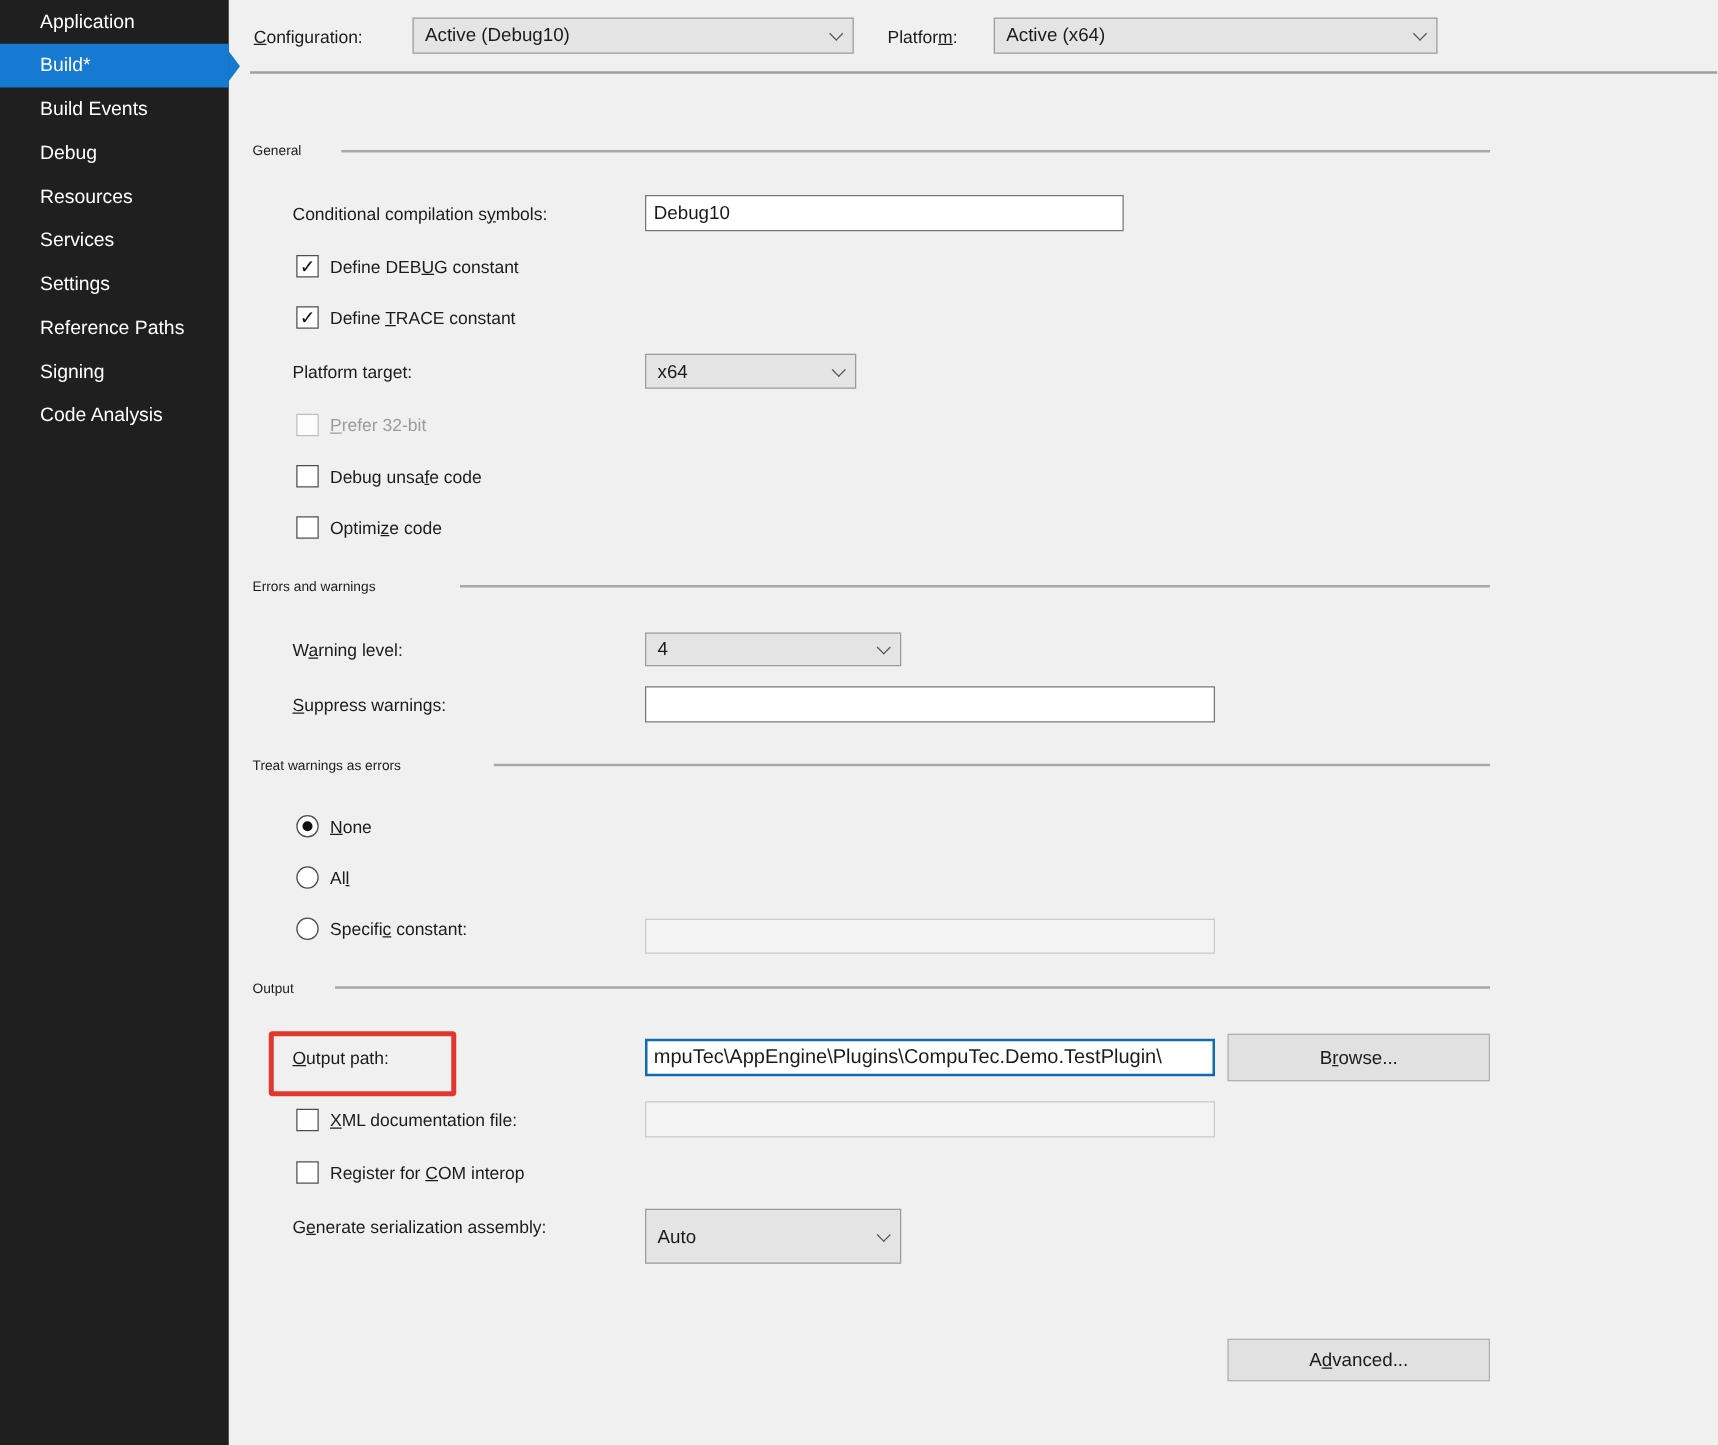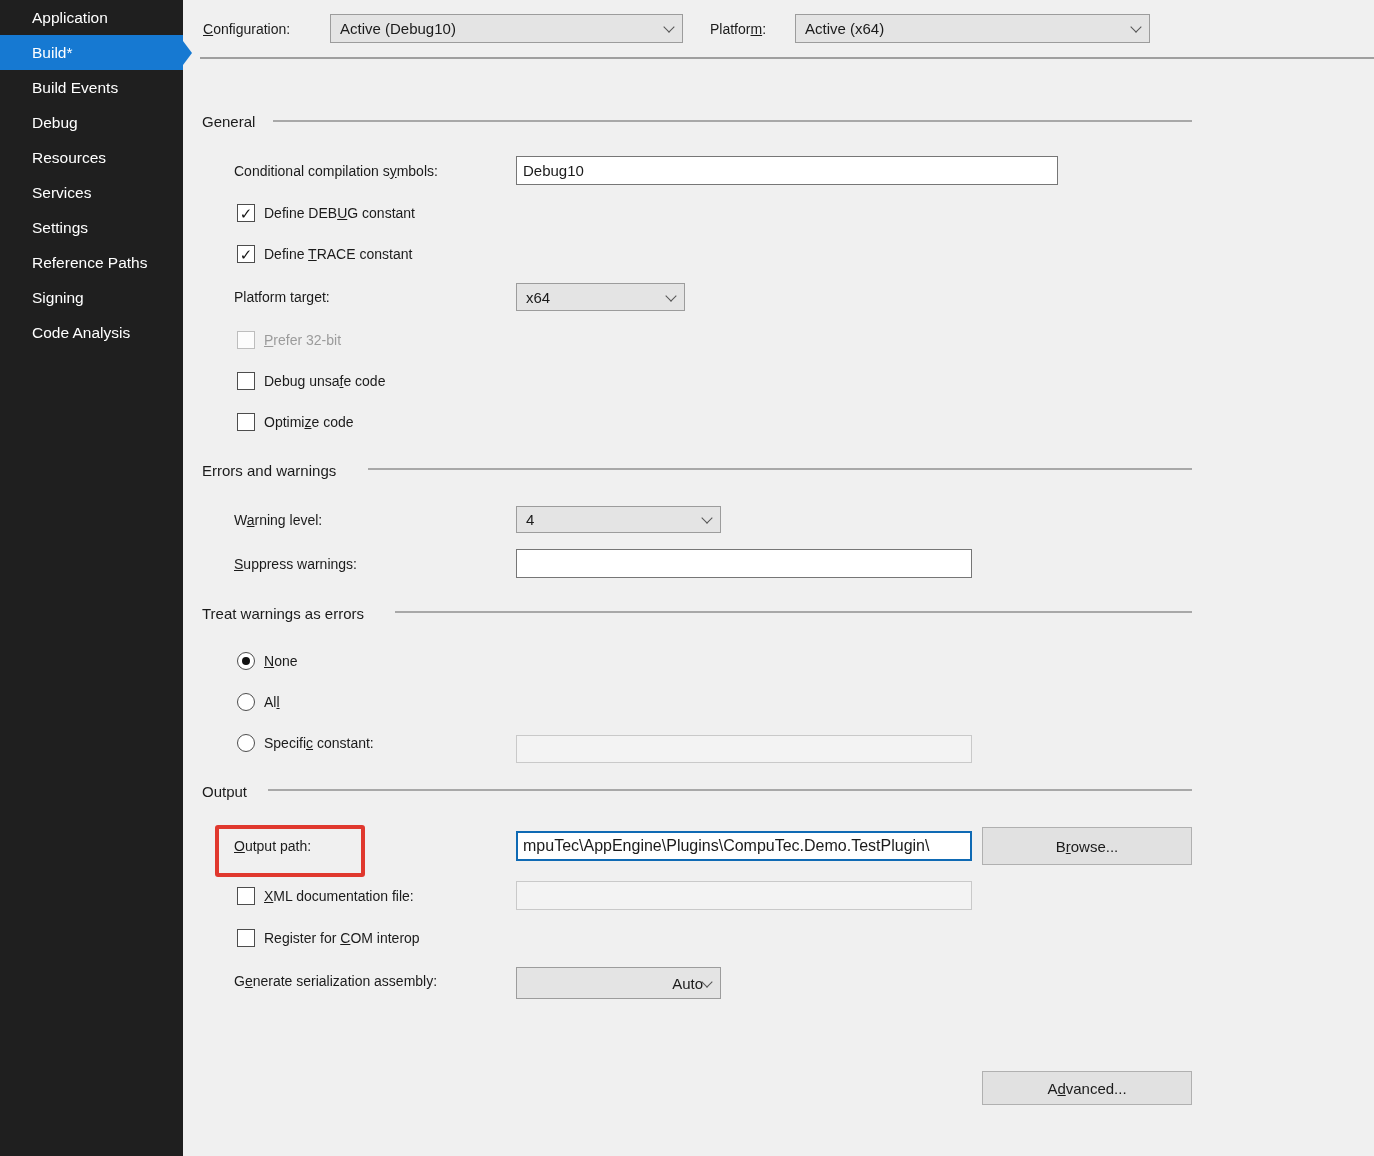--- a/index.html
+++ b/index.html
@@ -15,21 +15,21 @@
              width:0;height:0;border-top:12px solid transparent;border-bottom:12px solid transparent;
              border-left:9px solid #1679d2;}
 
   
   .row{position:absolute;display:flex;align-items:center;}
   .lbl{font-size:14px;white-space:nowrap;}
   .lbl.disabled{color:#9b9b9b;}
   .mn{text-decoration:underline;}
 
   .sep{position:absolute;height:2px;background:#9f9f9f;}
-  .section-title{position:absolute;display:flex;align-items:center;font-size:15px;}
+  .section-title{position:absolute;display:flex;align-items:center;font-size:11px;}
 
   
   .select{position:absolute;display:flex;align-items:center;justify-content:space-between;
           background:#e4e4e4;border:1px solid #9c9c9c;box-sizing:border-box;
           padding:0 9px;font-size:15px;cursor:default;}
   .chev{width:7px;height:7px;border-right:1.6px solid #555;border-bottom:1.6px solid #555;
         transform:rotate(45deg);margin-top:-3px;flex:none;}
 
   .ti{position:absolute;box-sizing:border-box;border:1px solid #767676;background:#fff;
       font-size:15px;padding:0 6px;font-family:inherit;color:#1b1b1b;outline:none;}
@@ -109,21 +109,21 @@
   <div class="sep" style="left:200px;top:57px;width:1174px;"></div>
 
   <div class="section-title" style="left:202px;top:110px;height:22px;">
       <span>General</span>
     </div>
   <div class="sep" style="left:273px;top:120px;width:919px;background:#a8a8a8;"></div>
 
   <div class="row" style="left:234px;top:156px;height:29px;">
     <span class="lbl"><span>Conditional compilation s</span><span class="mn">y</span><span>mbols:</span></span>
   </div>
-  <input type="text" class="ti" style="left: 516px; top: 156px; width: 542px; height: 29px;" value="Debug10">
+  <input type="text" class="ti" style="left: 516px; top: 156px; width: 383px; height: 29px;" value="Debug10">
 
   <div class="row" style="left:237px;top:203px;height:20px;">
     <span class="cb checked">
         <span class="tick">✓</span>
       </span>
     <span class="lbl"><span>Define DEB</span><span class="mn">U</span><span>G constant</span></span>
   </div>
 
   <div class="row" style="left:237px;top:244px;height:20px;">
     <span class="cb checked">
@@ -217,21 +217,21 @@
   <input type="text" class="ti disabled" style="left: 516px; top: 881px; width: 456px; height: 29px;" disabled="" value="">
 
   <div class="row" style="left:237px;top:928px;height:20px;">
     <span class="cb"></span>
     <span class="lbl"><span>Register for </span><span class="mn">C</span><span>OM interop</span></span>
   </div>
 
   <div class="row" style="left:234px;top:967px;height:28px;">
     <span class="lbl"><span>G</span><span class="mn">e</span><span>nerate serialization assembly:</span></span>
   </div>
-  <div class="select" style="left:516px;top:967px;width:205px;height:32px;justify-content:flex-end;">
+  <div class="select" style="left:516px;top:967px;width:205px;height:44px;">
     <span>Auto</span>
     <span class="chev"></span>
   </div>
 
   <button class="btn" style="left:982px;top:1071px;width:210px;height:34px;">
     <span><span>A</span><span class="mn">d</span><span>vanced...</span></span>
   </button>
 
 </div>
 

